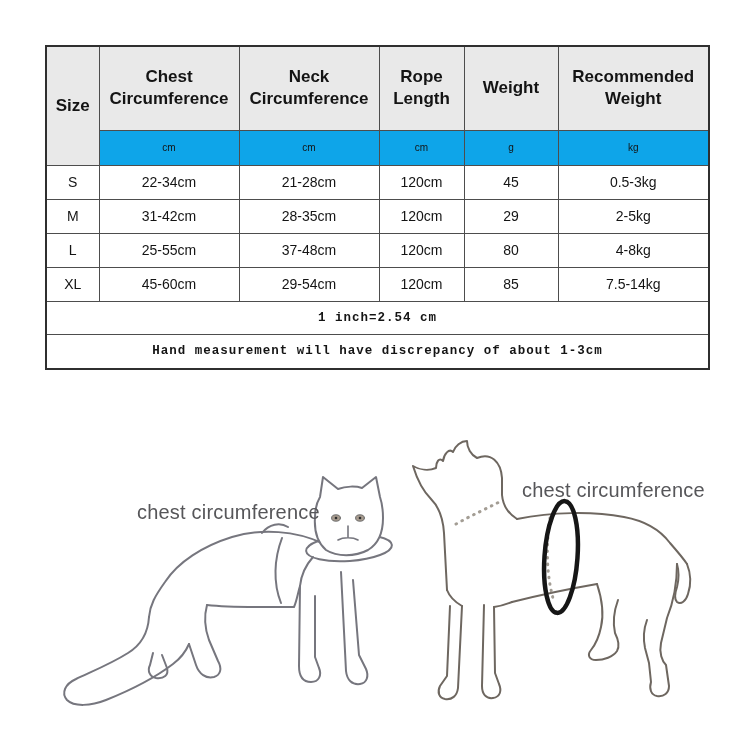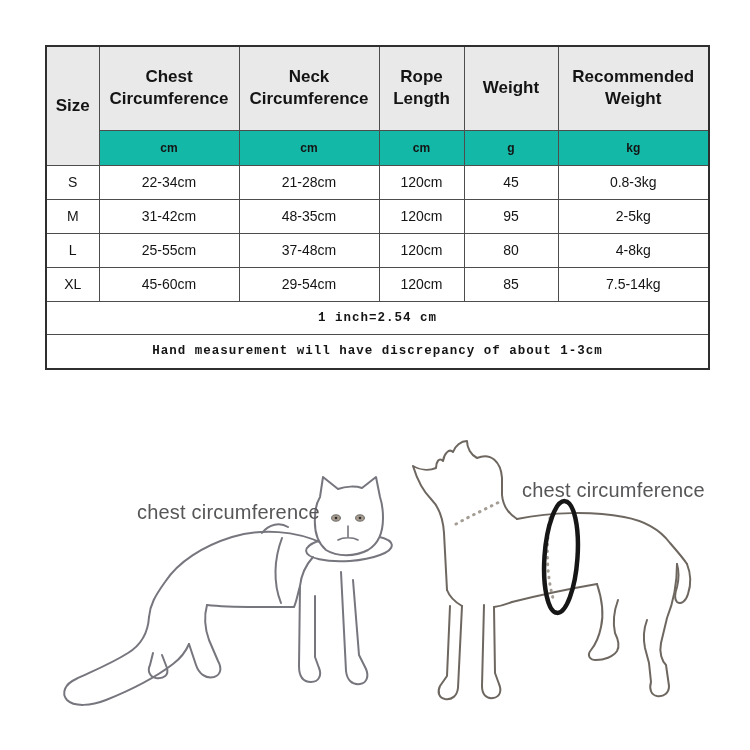--- a/index.html
+++ b/index.html
@@ -16,21 +16,21 @@
   .size-table th,.size-table td{
     border:1px solid #4d4d4d;
     text-align:center;vertical-align:middle;
     color:#141414;padding:0;
     overflow:hidden;
   }
   .size-table th.main{
     background:#e9e9e9;font-size:17px;font-weight:bold;line-height:1.3;
   }
   .size-table th.unit{
-    background:#14b8a6;font-size:12px;font-weight:bold;
+    background:#0ea5e9;font-size:10px;font-weight:normal;
   }
   .size-table td.data{font-size:14px;background:#ffffff;}
   .size-table td.note{
     font-family:"Liberation Mono","DejaVu Sans Mono",monospace;
     font-weight:bold;font-size:12.5px;letter-spacing:1px;background:#ffffff;
   }
   tr.r-head{height:84px;}
   tr.r-unit{height:35px;}
   tr.r-data{height:34px;}
   tr.r-note1{height:33px;}
@@ -72,28 +72,28 @@
       <th class="unit">g</th>
       <th class="unit">kg</th>
     </tr>
 
     <tr class="r-data">
       <td class="data">S</td>
       <td class="data">22-34cm</td>
       <td class="data">21-28cm</td>
       <td class="data">120cm</td>
       <td class="data">45</td>
-      <td class="data">0.8-3kg</td>
+      <td class="data">0.5-3kg</td>
     </tr>
     <tr class="r-data">
       <td class="data">M</td>
       <td class="data">31-42cm</td>
-      <td class="data">48-35cm</td>
+      <td class="data">28-35cm</td>
       <td class="data">120cm</td>
-      <td class="data">95</td>
+      <td class="data">29</td>
       <td class="data">2-5kg</td>
     </tr>
     <tr class="r-data">
       <td class="data">L</td>
       <td class="data">25-55cm</td>
       <td class="data">37-48cm</td>
       <td class="data">120cm</td>
       <td class="data">80</td>
       <td class="data">4-8kg</td>
     </tr>

